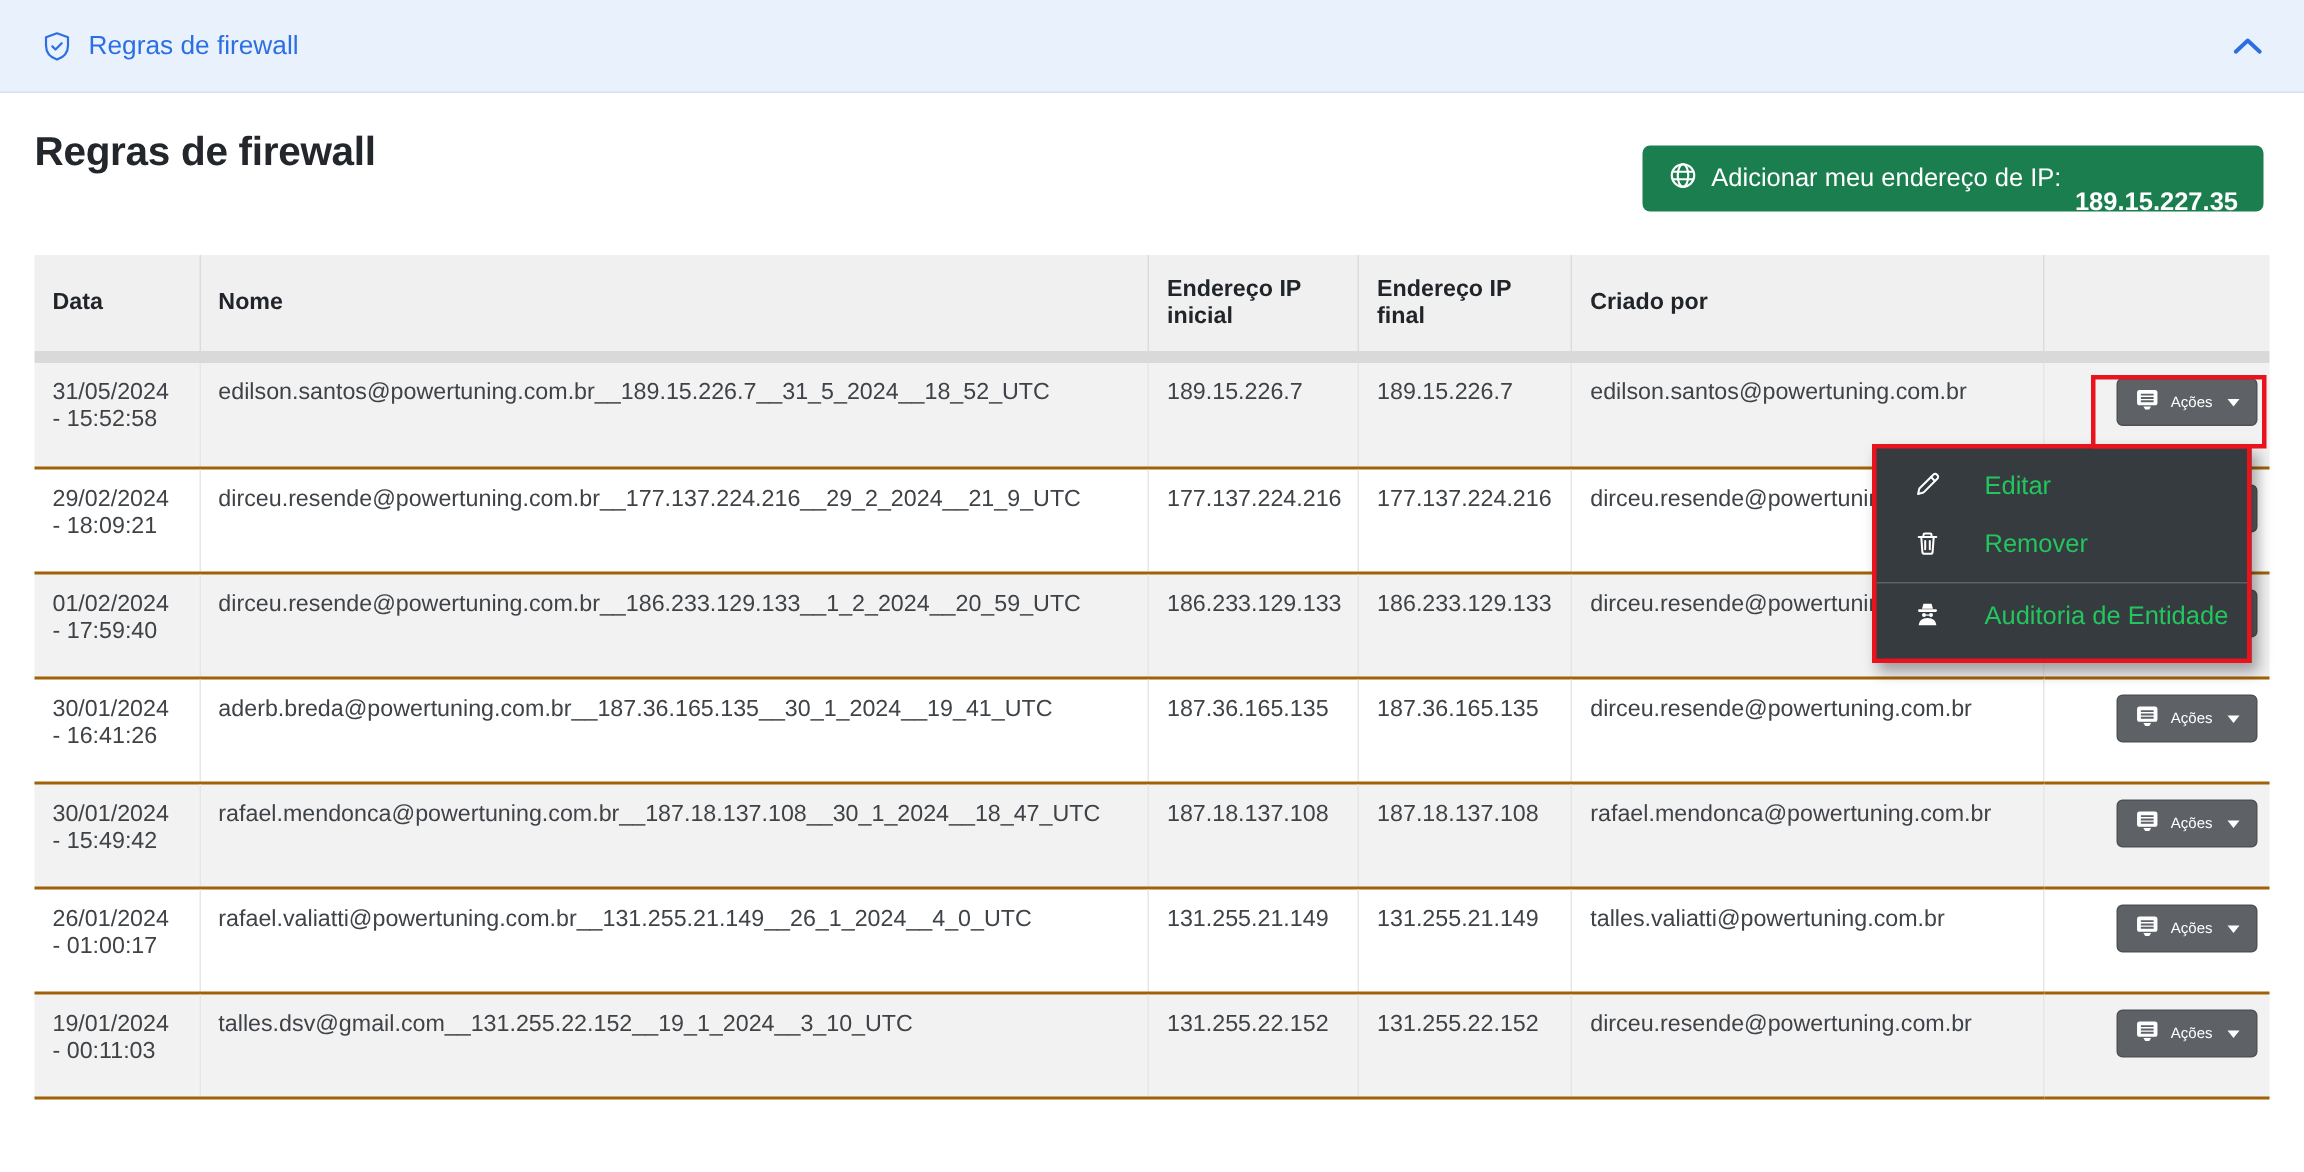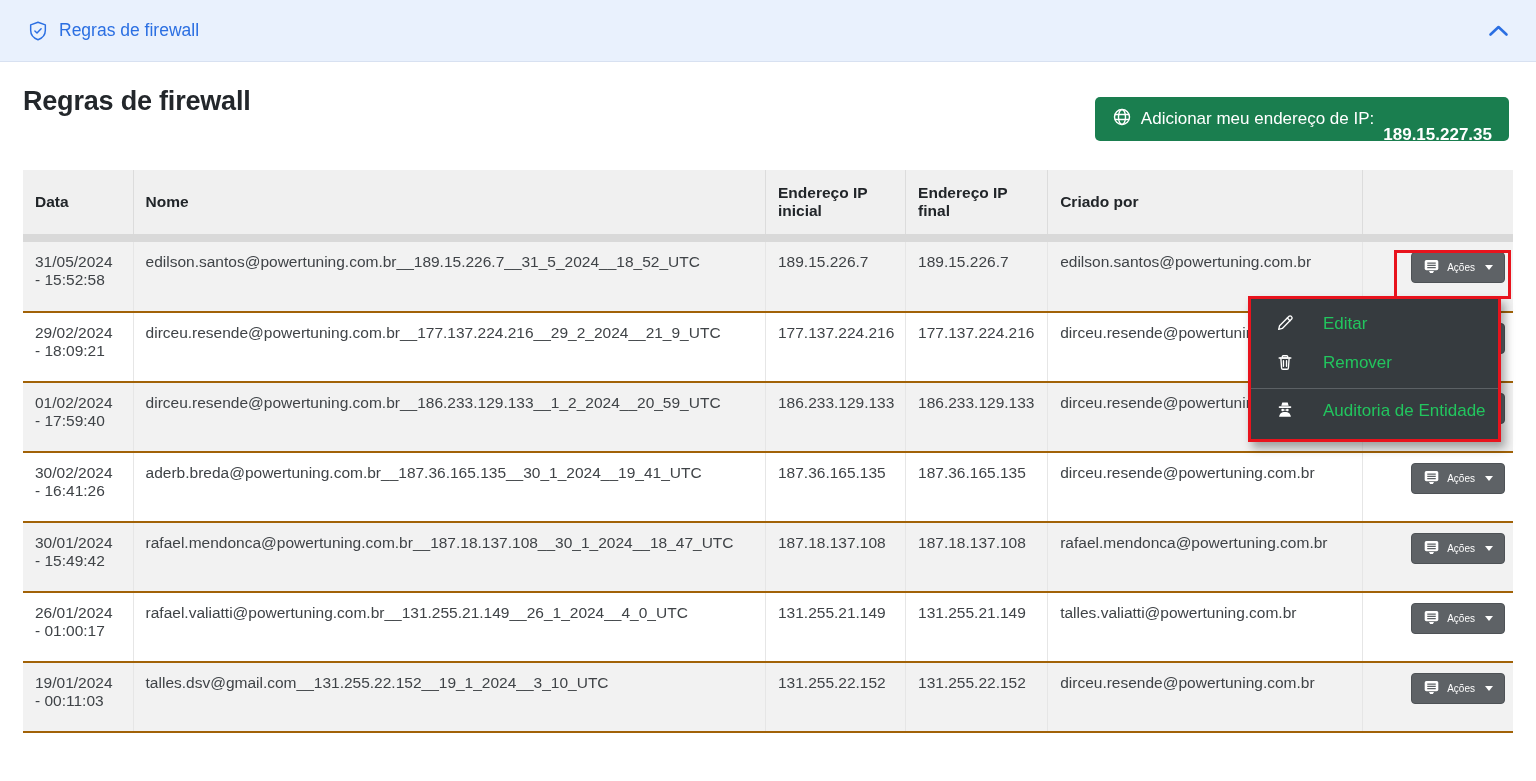--- a/index.html
+++ b/index.html
@@ -179,21 +179,21 @@
             <path d="M7 15.2h6l-1.4 2.4H8.4z" fill="#fff"></path>
           </svg>
         </span>
         <span>Ações</span>
         <span class="caret"></span>
       </button>
     </td>
   </tr>
 
   <tr class="even">
-    <td class="c-data">30/02/2024 - 16:41:26</td>
+    <td class="c-data">30/01/2024 - 16:41:26</td>
     <td class="c-nome">aderb.breda@powertuning.com.br__187.36.165.135__30_1_2024__19_41_UTC</td>
     <td class="c-ip">187.36.165.135</td>
     <td class="c-ip">187.36.165.135</td>
     <td class="c-criado">dirceu.resende@powertuning.com.br</td>
     <td class="c-acoes">
       <button class="btn-acoes">
         <span>
           <svg width="17" height="17" viewBox="0 0 20 20">
             <rect x="2" y="2.3" width="16" height="12" rx="2" fill="#fff"></rect>
             <path d="M5 6h10M5 8.6h10M5 11.2h10" stroke="#5e6266" stroke-width="1.5"></path>

